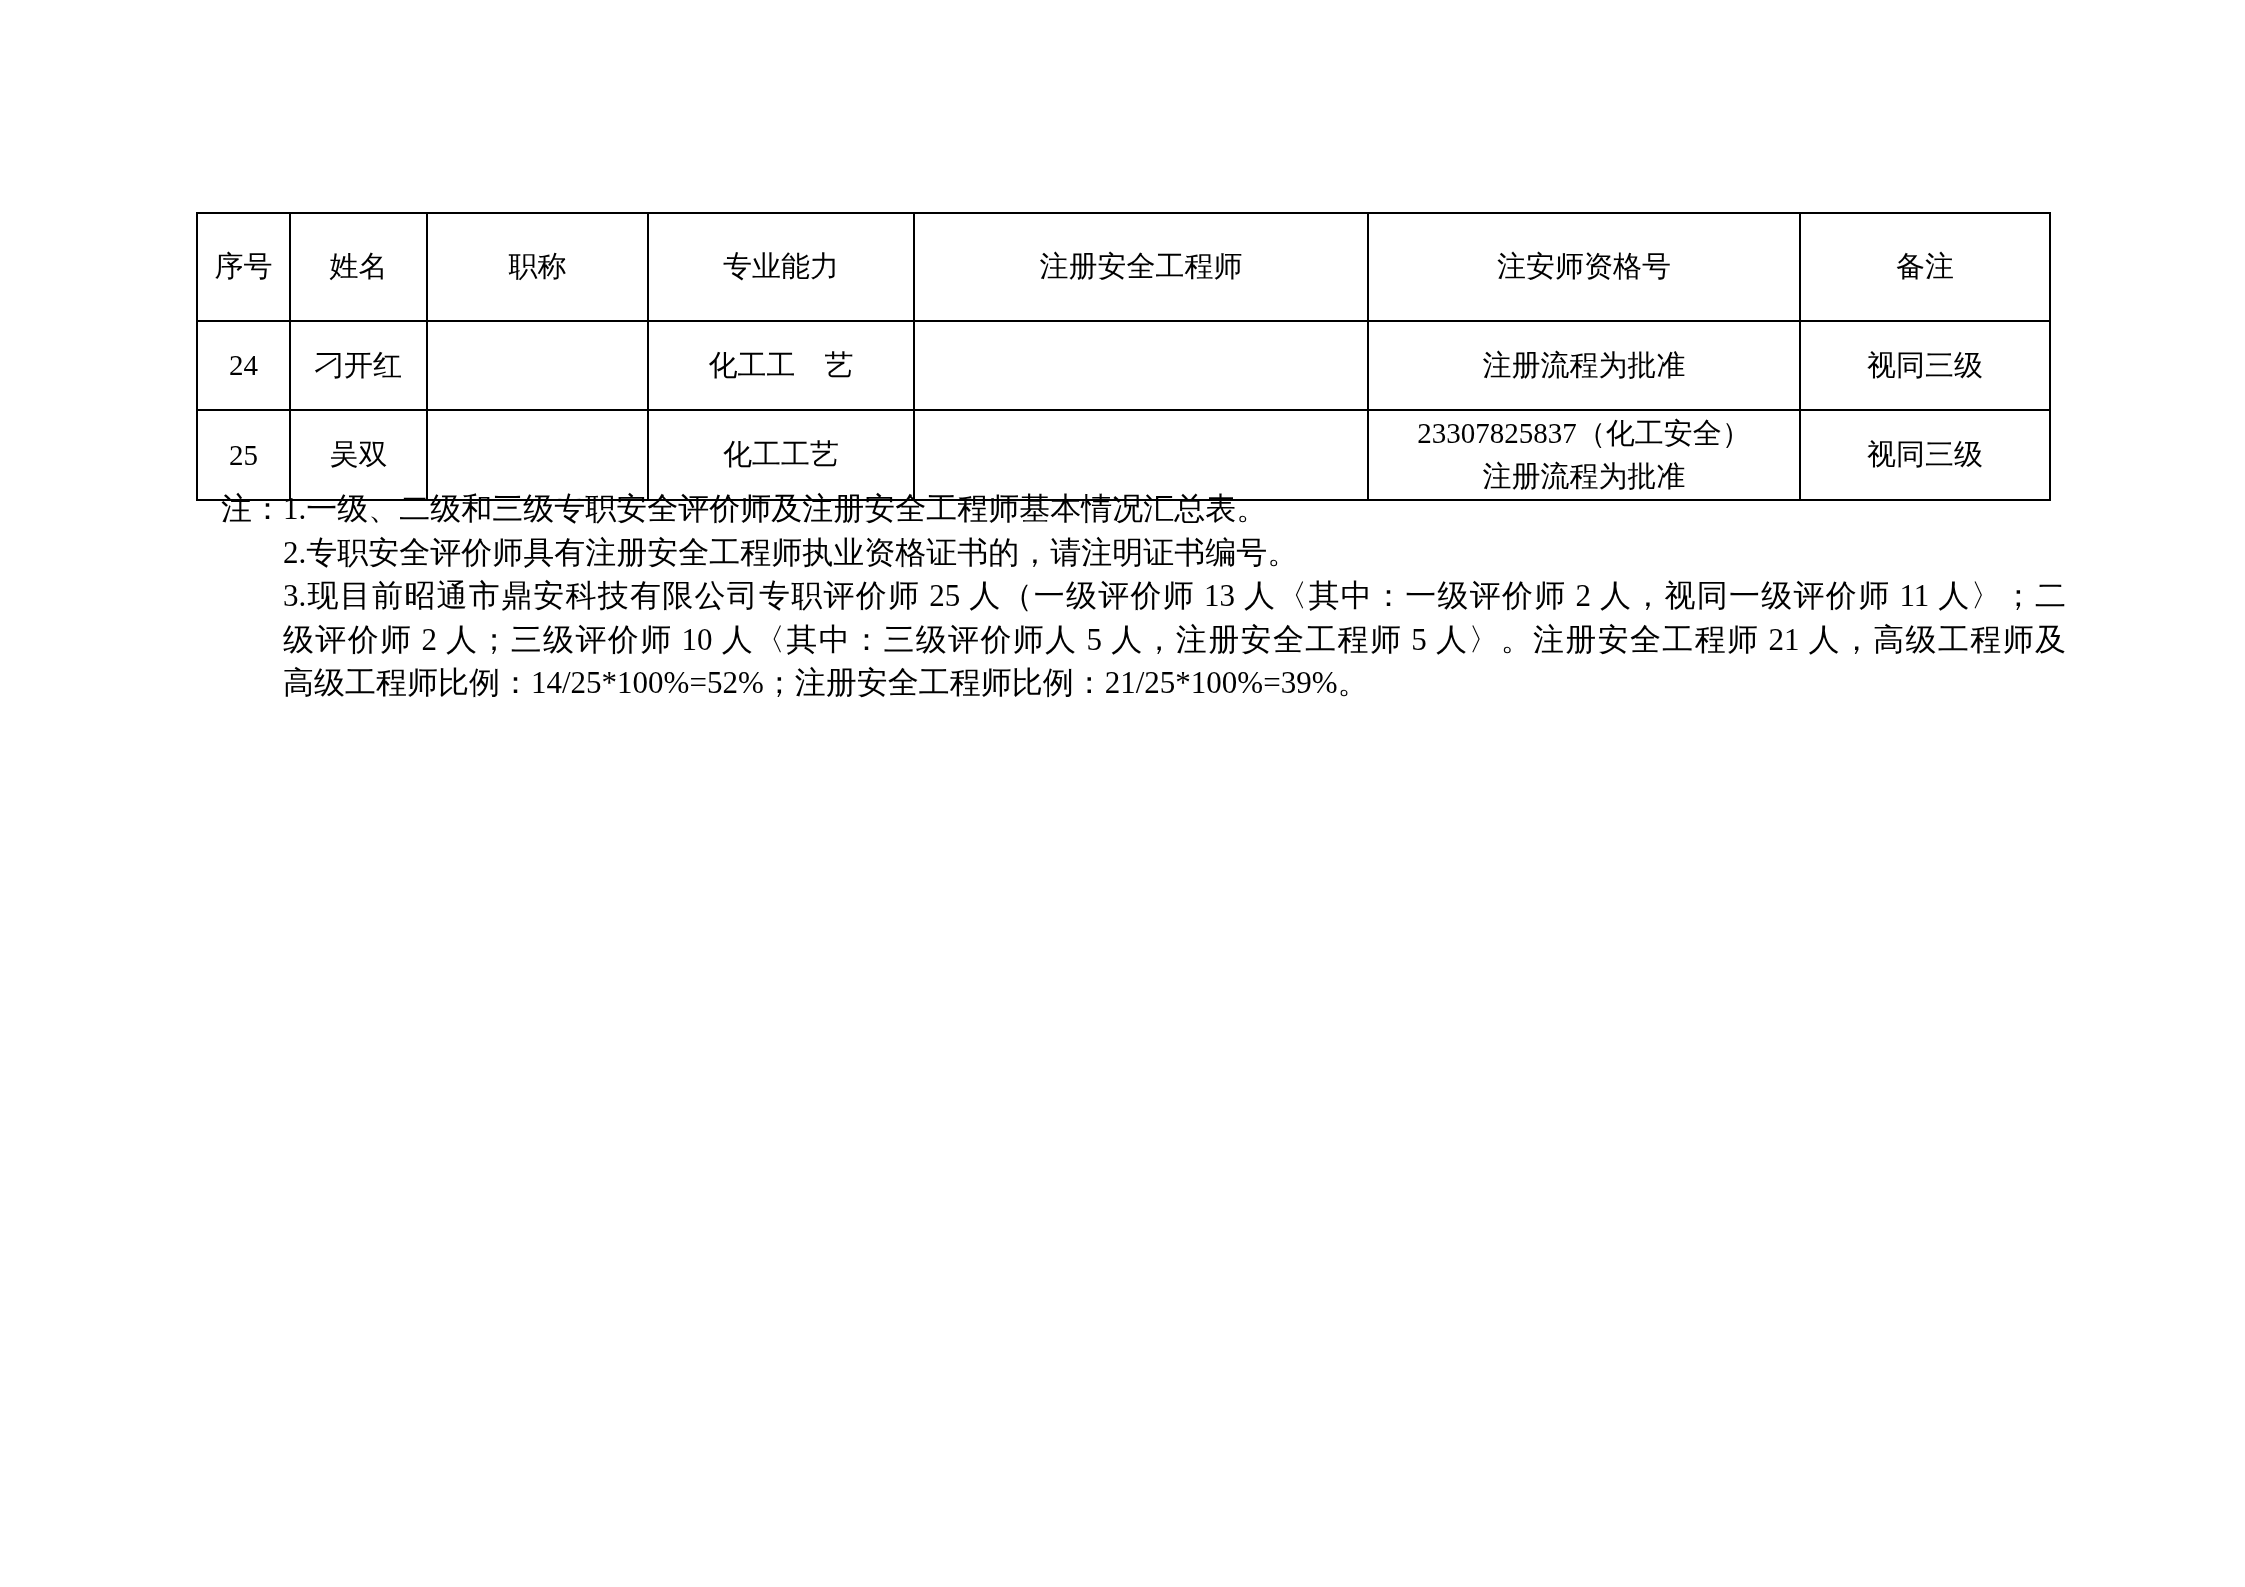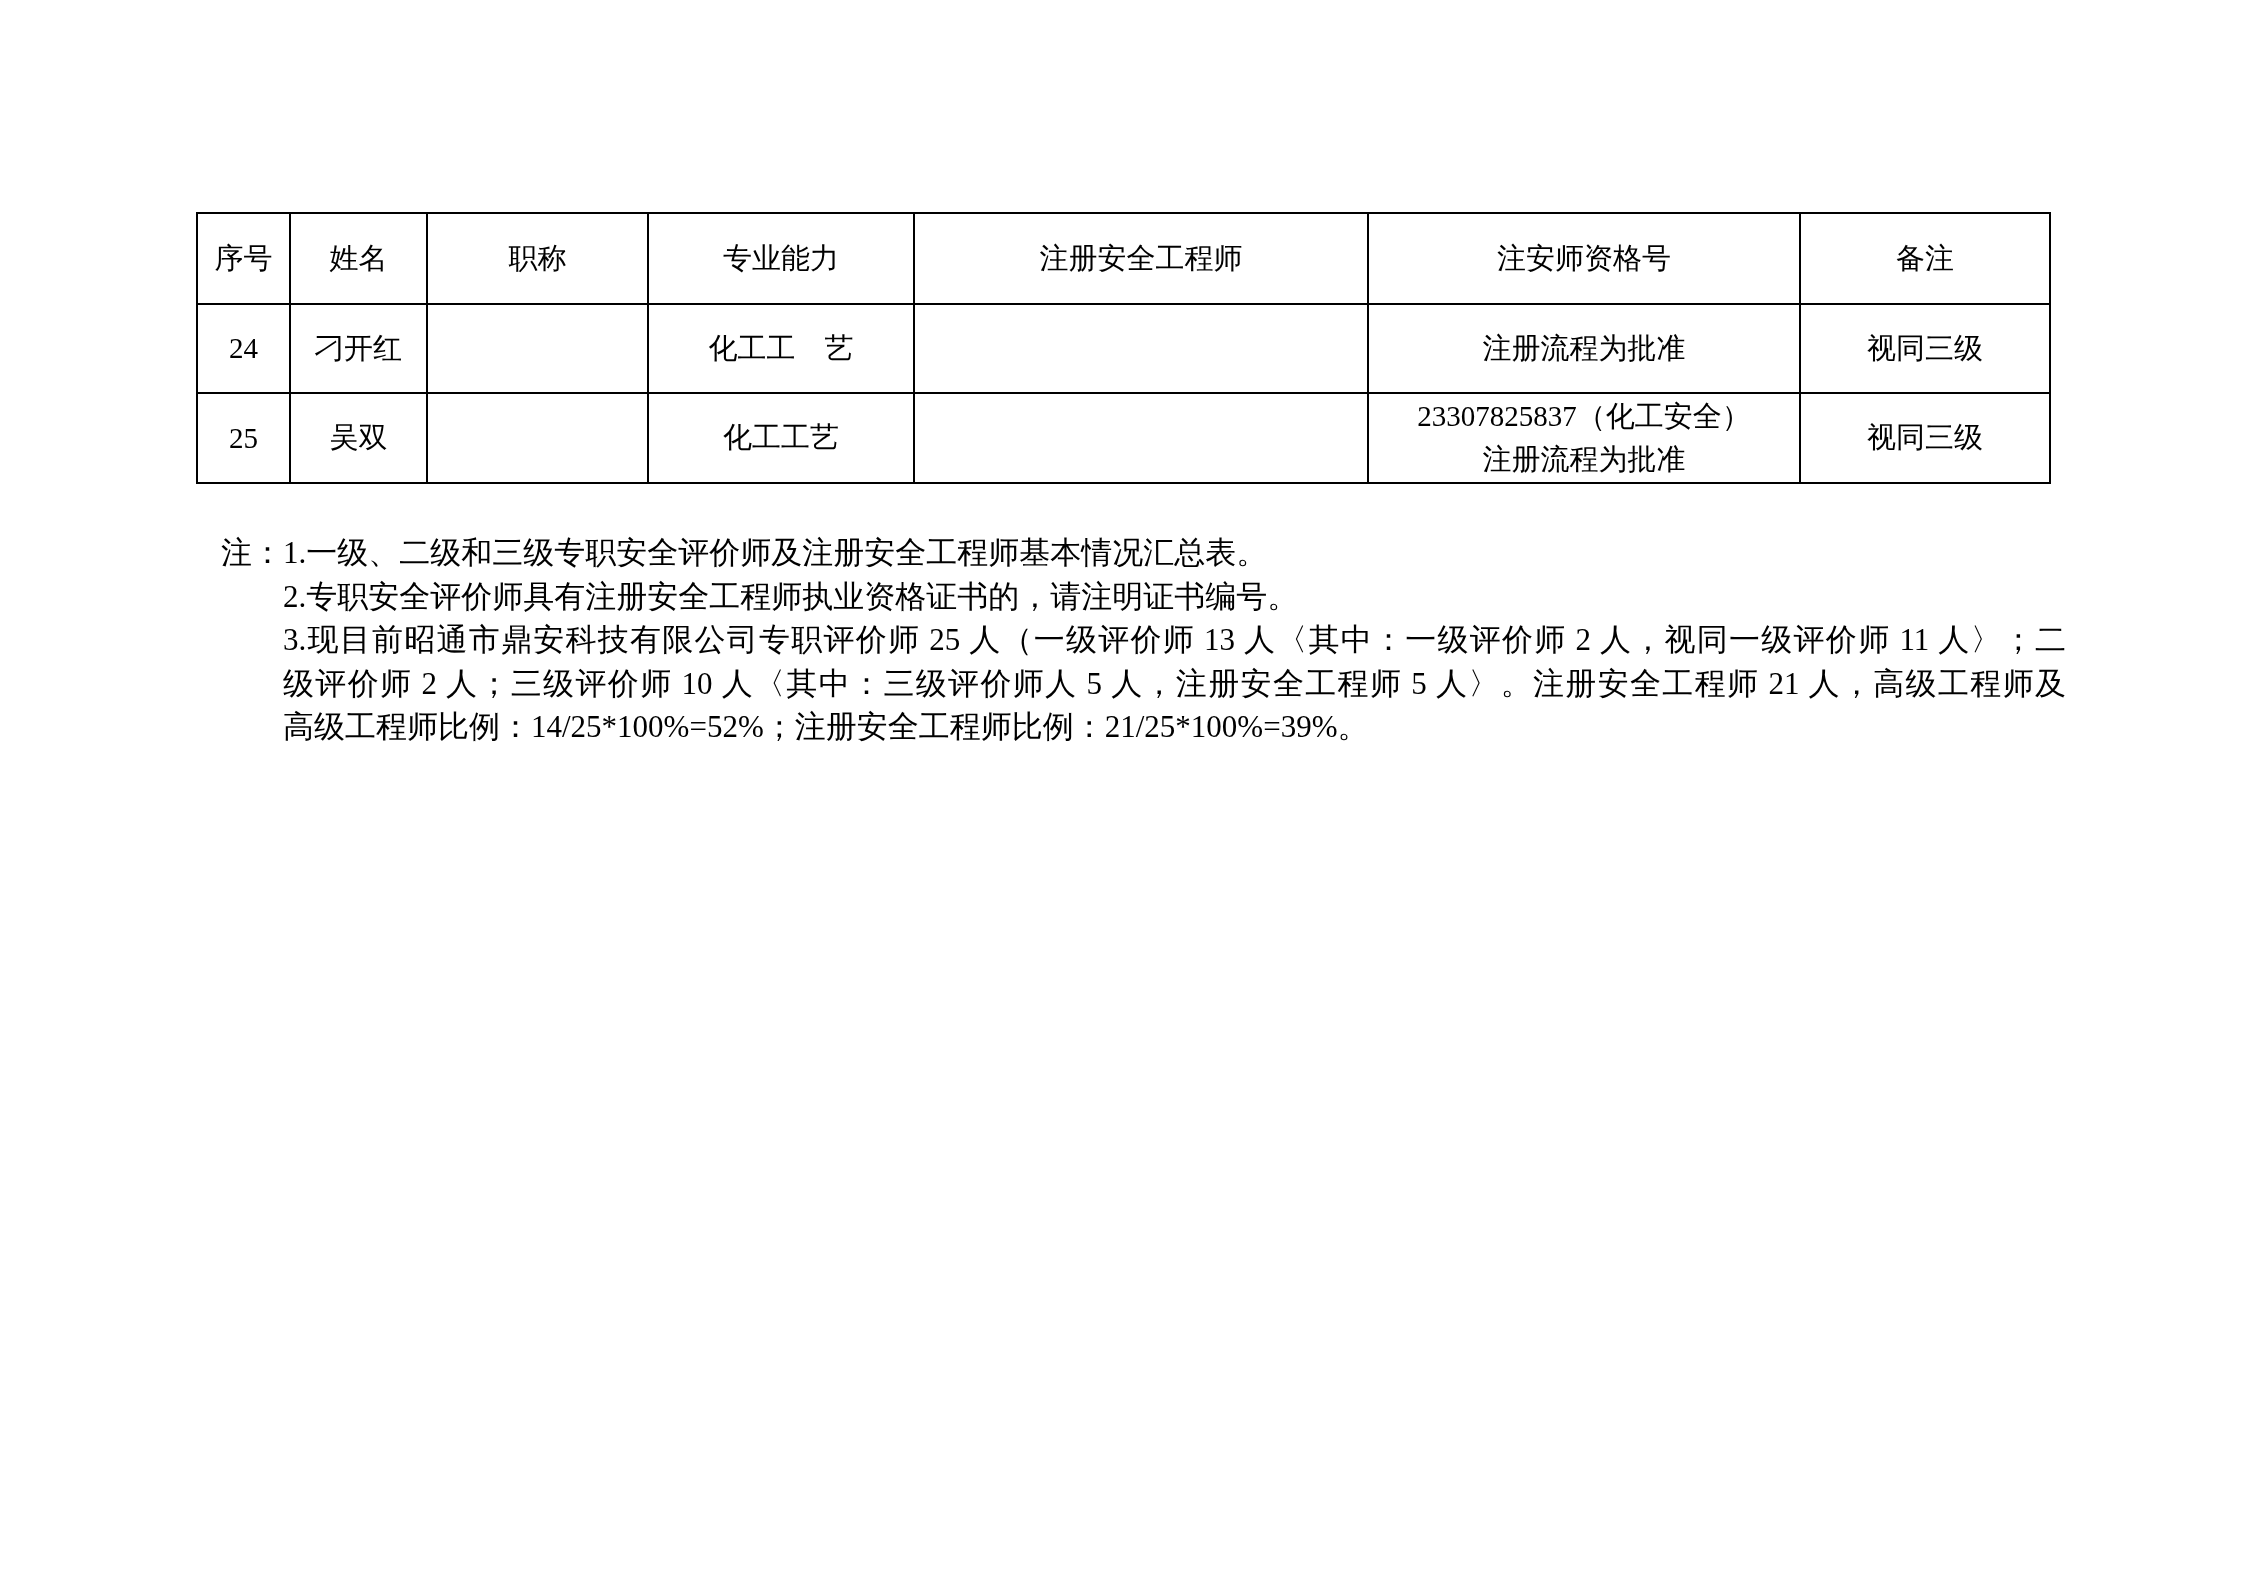--- a/index.html
+++ b/index.html
@@ -30,36 +30,36 @@
   table.doc-table th,
   table.doc-table td {
     border: 2px solid #000000;
     text-align: center;
     vertical-align: middle;
     font-weight: normal;
     padding: 0;
     overflow: hidden;
     white-space: nowrap;
   }
-  tr.hdr-row   { height: 91px; }
+  tr.hdr-row   { height: 108px; }
   tr.data-row-1 { height: 89px; }
   tr.data-row-2 { height: 90px; padding-left: 36px; }
   .two-line div { line-height: 43px; }
   
   .notes {
     position: absolute;
     left: 221px;
     top: 487px;
     width: 1845px;
     font-size: 31px;
     line-height: 43.5px;
   }
   .note-line { white-space: nowrap; }
   .note-line.indent { margin-left: 62px; white-space: normal; }
-  .note-line.first { white-space: normal; margin-top: 44px; }
+  .note-line.first { white-space: normal; }
   .note-line.just {
     text-align: justify;
     text-align-last: justify;
     text-justify: inter-character;
   }
   .note-label { display: inline; }
 </style>
 </head>
 <body>
 

